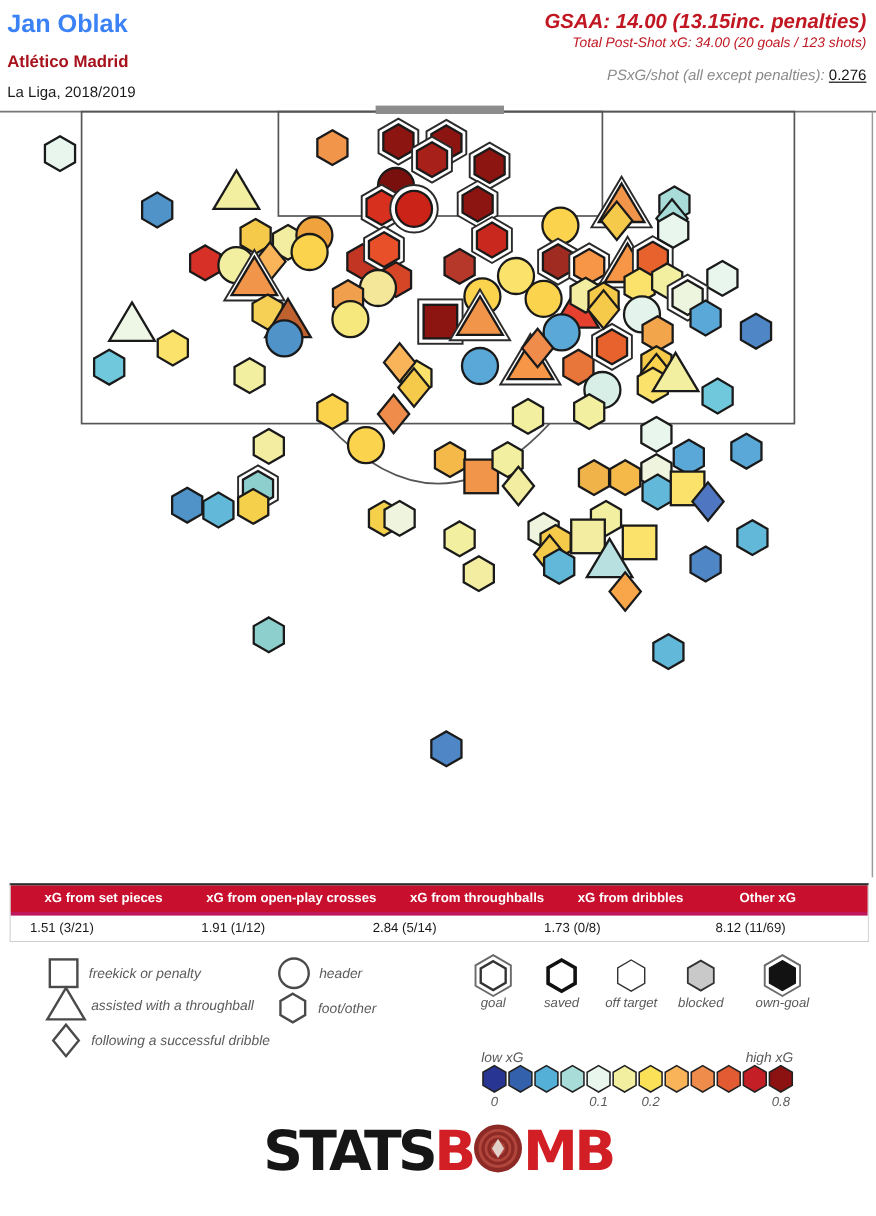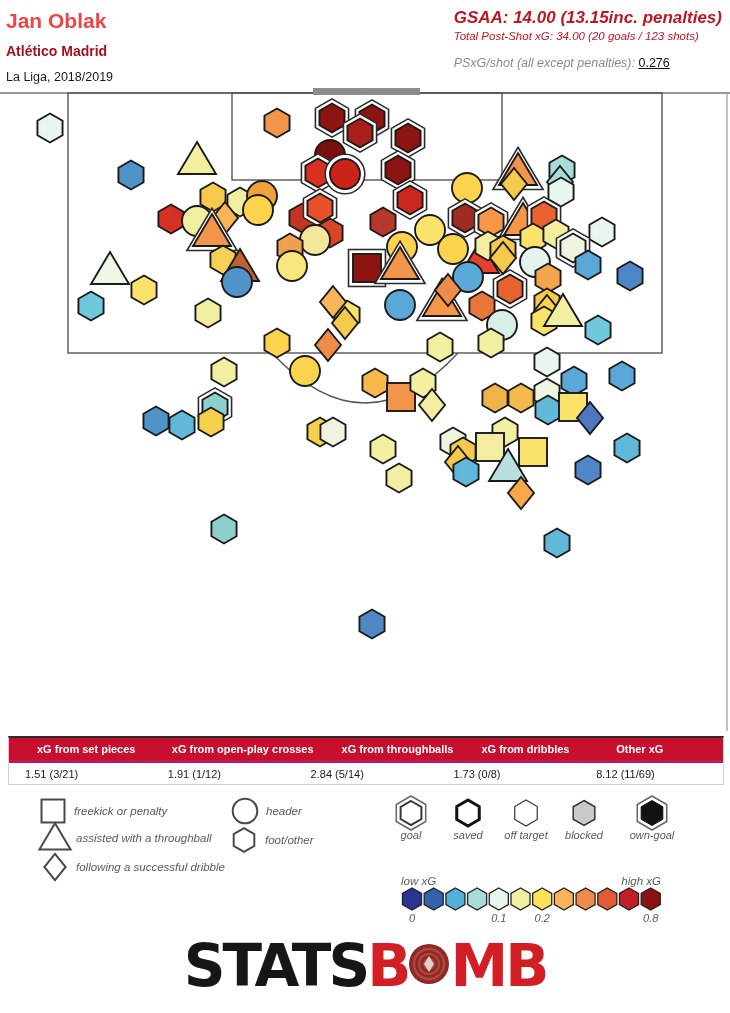--- a/index.html
+++ b/index.html
@@ -1,40 +1,40 @@
 <!DOCTYPE html>
 <html><head>
 <meta charset="utf-8">
 <style>
   html,body{margin:0;padding:0;background:#fff;}
   #stage{position:relative;width:730px;height:1013px;background:#fff;overflow:hidden;
          font-family:"Liberation Sans","DejaVu Sans",sans-serif;}
   
   .hdr{position:absolute;top:6px;left:0;width:730px;height:86px;}
   .hdr-left{position:absolute;left:6px;top:2px;}
-  .player{font-size:21px;font-weight:800;color:#ef4444;line-height:1.25;}
+  .player{font-size:21px;font-weight:800;color:#3b82f6;line-height:1.25;}
   .team{font-size:14px;font-weight:700;color:#a7121c;margin-top:9px;}
   .comp{font-size:12.5px;color:#1a1a1a;margin-top:11px;}
-  .hdr-right{position:absolute;right:8px;top:2px;}
+  .hdr-right{position:absolute;right:8px;top:2px;text-align:right;}
   .gsaa{font-size:17px;font-weight:800;font-style:italic;color:#c11722;}
   .psline{font-size:11.5px;font-weight:400;font-style:italic;color:#c11722;margin-top:2px;}
   .psxg{font-size:12.5px;margin-top:14px;}
   .psxg .lbl{font-style:italic;color:#8a8a8a;}
   .psxg .val{color:#111;text-decoration:underline;}
   
   .stats{position:absolute;left:8px;top:736px;width:714px;border:1px solid #cfcfcf;
          border-top:2px solid #2b2b2b;}
   .t-head{display:flex;background:#c8102e;height:22px;align-items:center;}
   .t-row{display:flex;background:#fff;height:21px;align-items:center;border-top:3px solid #be185d;}
   .t-cell{flex:1 1 0;padding-left:16px;font-size:11px;white-space:nowrap;}
   .t-head .t-cell{color:#fff;font-weight:700;padding-left:28px;}
   .t-row .t-cell{color:#1a1a1a;}
   
   .logo{position:absolute;left:0;top:932px;width:730px;text-align:center;}
-  .logo span{font-size:58px;font-weight:900;letter-spacing:-3px;vertical-align:middle;
+  .logo span{font-size:46px;font-weight:900;letter-spacing:-3px;vertical-align:middle;
              font-family:"DejaVu Sans","Liberation Sans",sans-serif;}
   .logo .blk{color:#161616;}
   .logo .red{color:#d21f26;}
   .logo svg{vertical-align:middle;margin:0 -2px 6px -2px;}
   svg text{font-family:"Liberation Sans","DejaVu Sans",sans-serif;}
 </style>
 </head>
 <body>
 
 <div id="stage">

